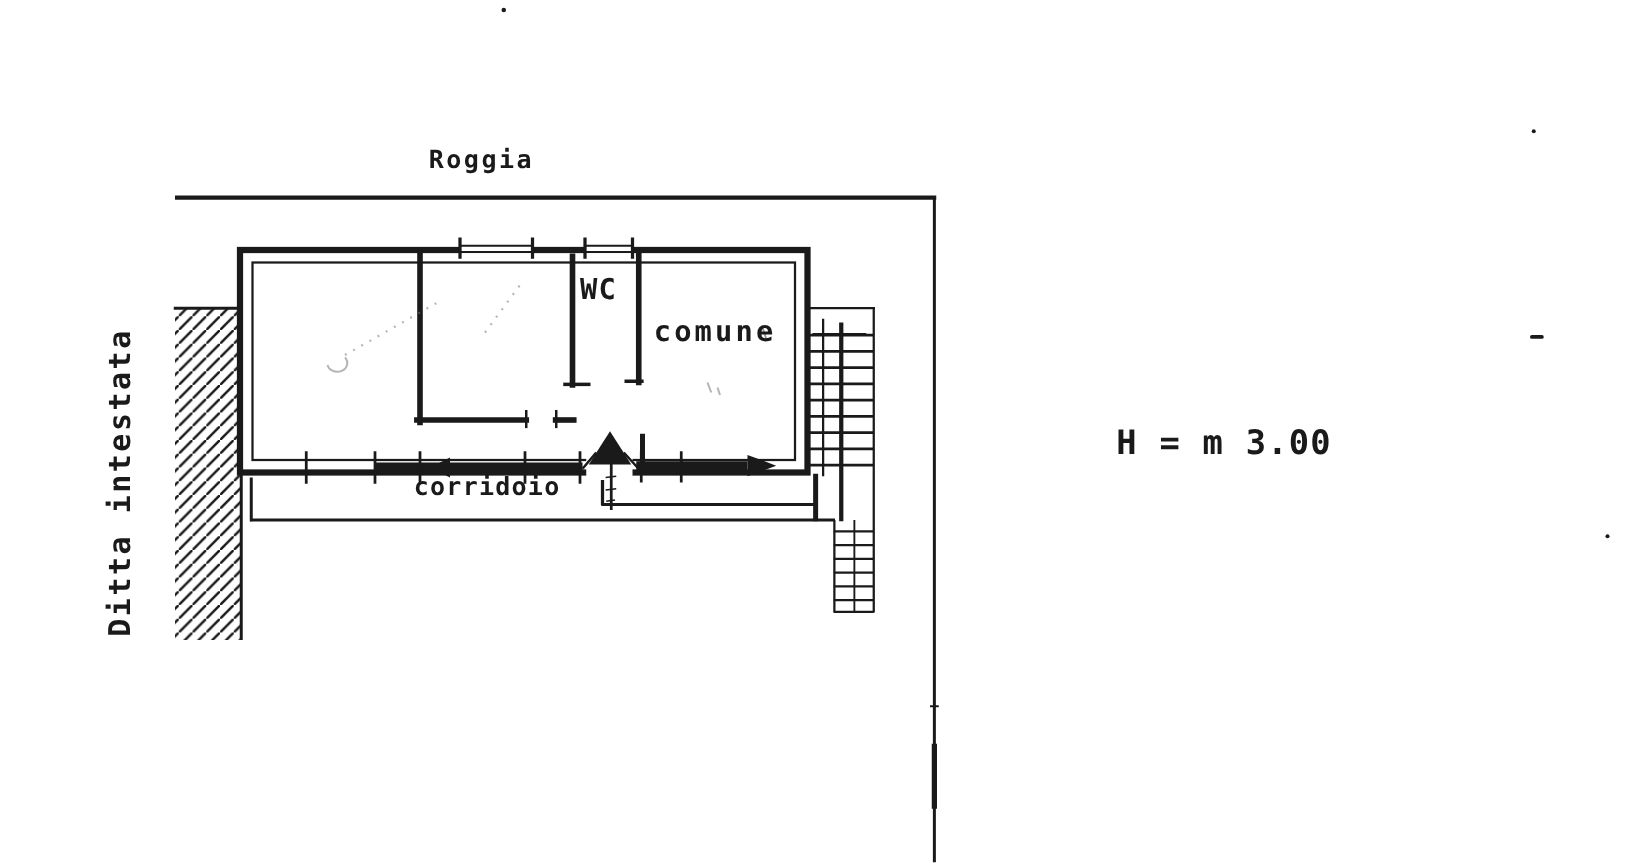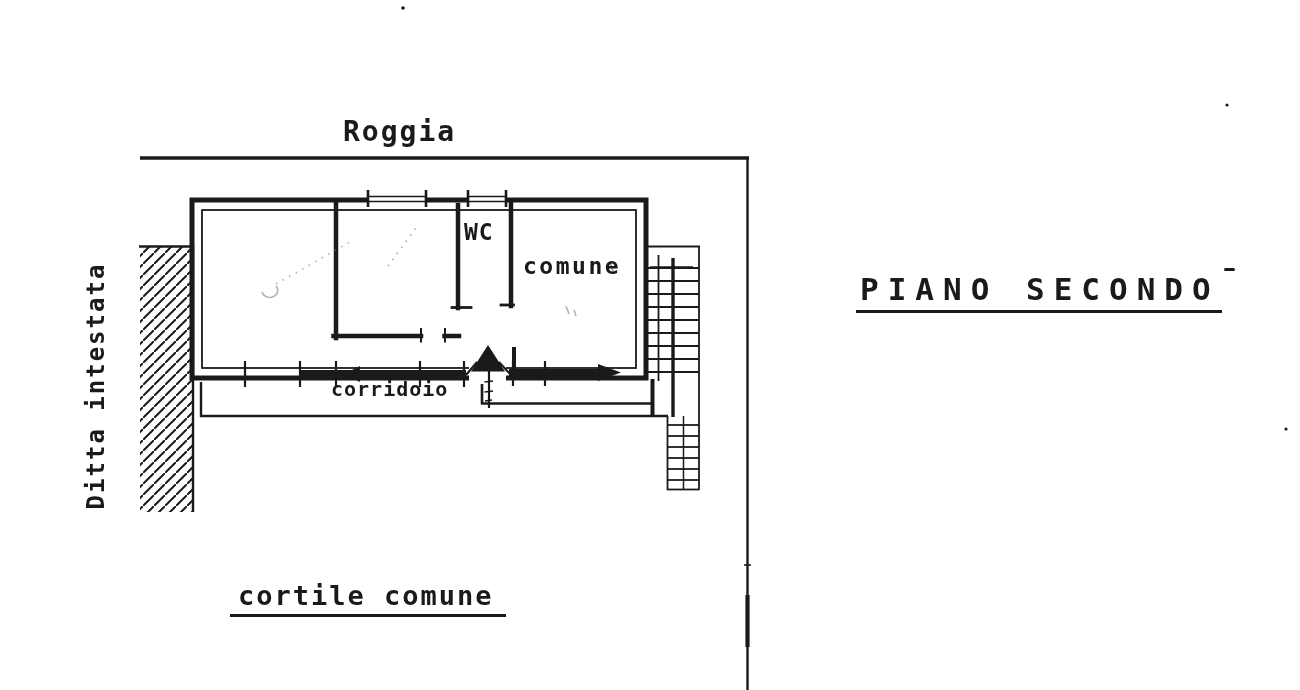--- a/index.html
+++ b/index.html
@@ -145,28 +145,27 @@
     </g>
 
     <g fill="#1a1a1a">
       <circle cx="403" cy="8" r="1.8"></circle>
       <circle cx="1227" cy="105" r="1.6"></circle>
       <rect x="1224" y="268" width="11" height="3" rx="1.5"></rect>
       <circle cx="1286" cy="429" r="1.6"></circle>
     </g>
   </svg>
 
-  <div class="lbl" style="left:343px;top:117px;font-size:28px;letter-spacing:2px;">Roggia</div>
+  <div class="lbl" style="left:343px;top:117px;font-size:20px;letter-spacing:2px;">Roggia</div>
 
   <div class="lbl rot" style="left:-34px;top:369px;width:270px;height:34px;font-size:24px;letter-spacing:2px;">Ditta intestata</div>
 
   <div class="lbl" style="left:464px;top:220px;font-size:23px;letter-spacing:1px;">WC</div>
 
   <div class="lbl" style="left:523px;top:254px;font-size:23px;letter-spacing:2.5px;">comune</div>
 
   <div class="lbl" style="left:331px;top:339px;font-size:20px;letter-spacing:1px;margin-top:40px;">corridoio</div>
 
-  <div class="lbl underline" style="left:230px;top:582px;font-size:27px;letter-spacing:2px;padding:0 12px 4px 8px;">cortile comune</div>
 
-  <div class="lbl underline" style="left:856px;top:273px;font-size:31px;letter-spacing:9px;padding:0 2px 4px 4px;">PIANO SECONDO</div>
 
+  <div class="lbl" style="left:893px;top:341px;font-size:27px;letter-spacing:1px;">H = m 3.00</div>
 
 </div>
 
 </body></html>

